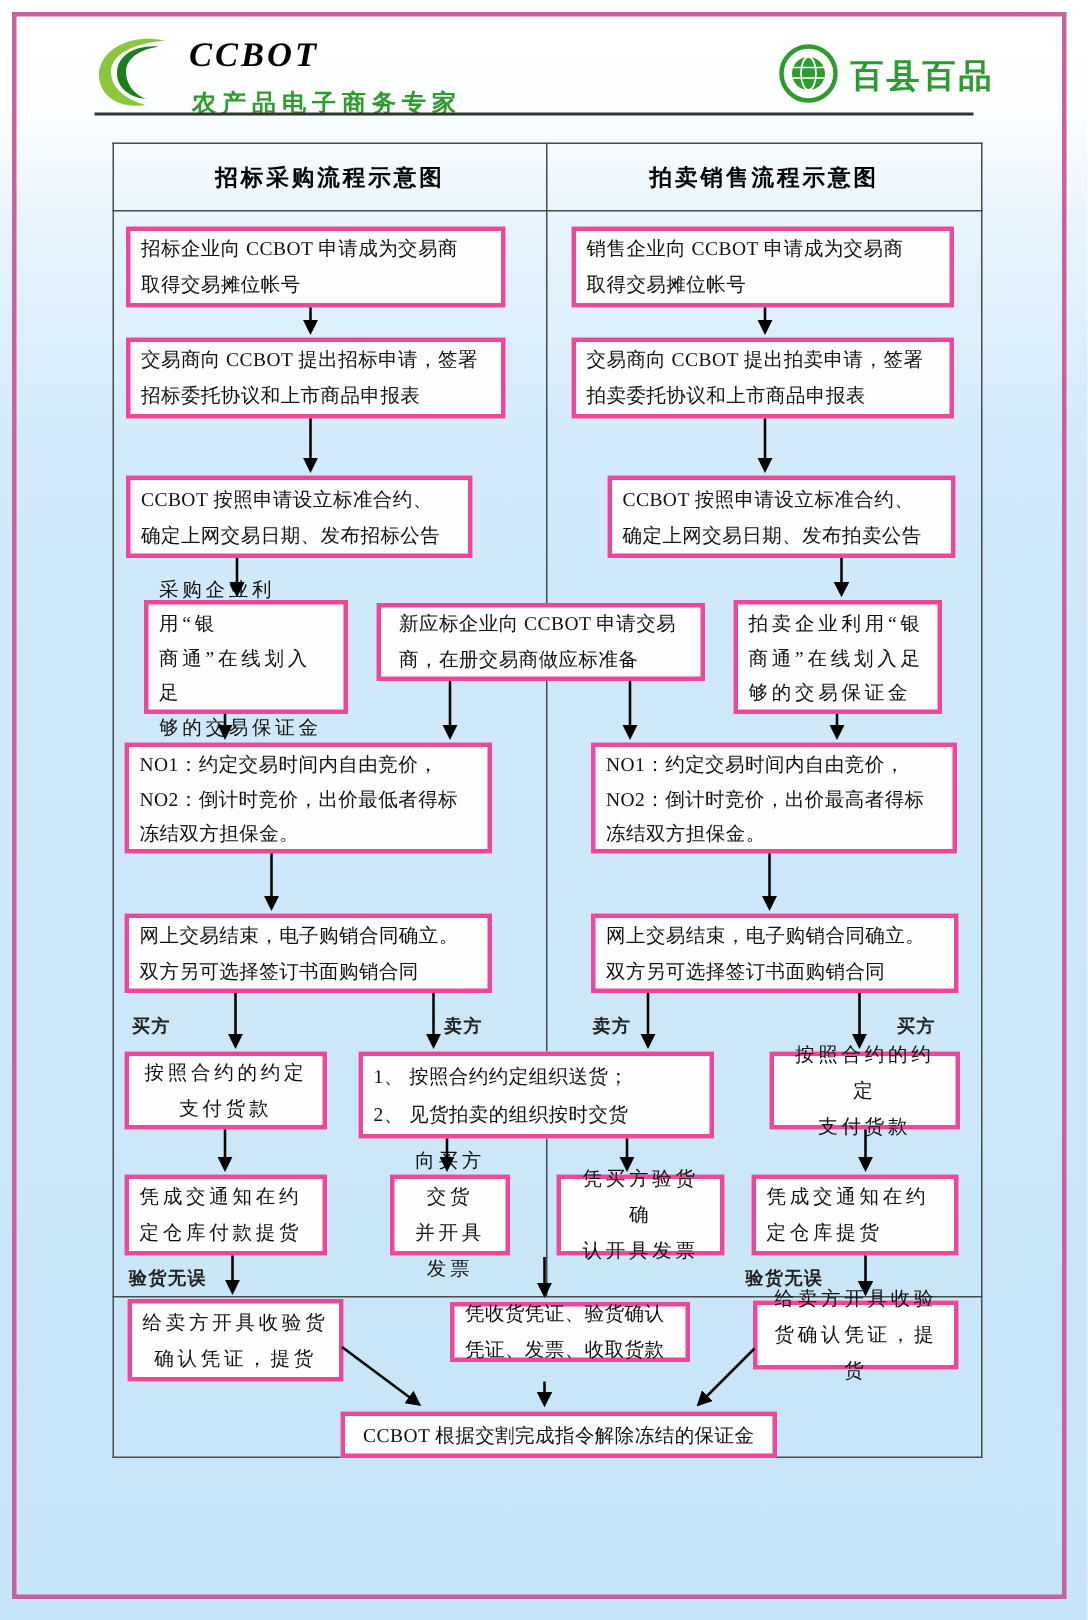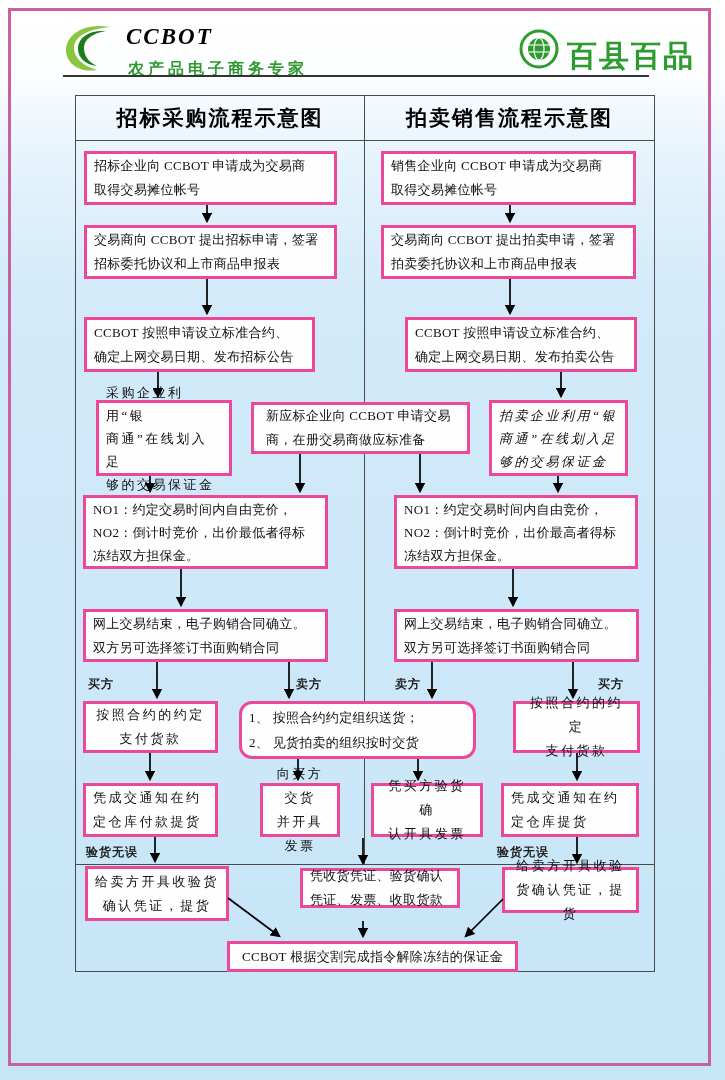--- a/index.html
+++ b/index.html
@@ -7,26 +7,26 @@
     width:725px;height:1080px;position:relative;overflow:hidden;
     background:linear-gradient(180deg,#ffffff 0px,#fdfeff 70px,#e7f4fc 150px,#d2eafa 300px,#c6e5f7 1080px);
     font-family:"Liberation Serif","DejaVu Serif",serif;
   }
   .pink-frame{position:absolute;left:8px;top:8px;width:703px;height:1058px;border:3px solid #c7619f;box-sizing:border-box;}
   
   .brand-mark{position:absolute;left:64px;top:22px;}
   .brand-name{position:absolute;left:126px;top:24px;font-size:23px;font-weight:bold;font-style:italic;color:#000000;letter-spacing:2px;}
   .brand-tagline{position:absolute;left:128px;top:59px;font-size:16px;font-weight:bold;color:#2e9b2e;letter-spacing:4px;white-space:nowrap;}
   .badge-mark{position:absolute;left:519px;top:29px;}
-  .badge-label{position:absolute;left:567px;top:36px;font-size:30px;font-weight:bold;color:#2e9b2e;letter-spacing:2px;font-family:"Liberation Sans","DejaVu Sans",sans-serif;}
+  .badge-label{position:absolute;left:567px;top:36px;font-size:22px;font-weight:bold;color:#2e9b2e;letter-spacing:2px;font-family:"Liberation Sans","DejaVu Sans",sans-serif;}
   .header-rule{position:absolute;left:63px;top:75px;width:586px;height:2px;background:#333;}
   
   .fline{position:absolute;background:#4a4a4a;}
   .ftitle{position:absolute;top:96px;height:44px;display:flex;align-items:center;justify-content:center;
-    font-weight:bold;font-size:21px;letter-spacing:2px;color:#000;}
+    font-weight:bold;font-size:15px;letter-spacing:2px;color:#000;}
   .fbox{position:absolute;border:3px solid #ec4899;background:#fefefe;box-sizing:border-box;
     display:flex;align-items:center;padding:0 7px;font-size:13px;line-height:24px;
     white-space:pre-line;color:#101010;letter-spacing:0.3px;}
   .center{justify-content:center;text-align:center;}
   .sp{letter-spacing:2.5px;}
   .flabel{position:absolute;font-weight:bold;font-size:12px;color:#222;letter-spacing:1px;}
   .arrows{position:absolute;left:0;top:0;pointer-events:none;}
 </style>
 </head>
 <body>
@@ -74,36 +74,36 @@
 商通”在线划入足
 够的交易保证金</div>
 <div class="fbox" style="left:251px;top:402px;width:219px;height:52px;padding-left:12px;">新应标企业向 CCBOT 申请交易
 商，在册交易商做应标准备</div>
 <div class="fbox" style="left:381px;top:151px;width:255px;height:54px;">销售企业向 CCBOT 申请成为交易商
 取得交易摊位帐号</div>
 <div class="fbox" style="left:381px;top:225px;width:255px;height:54px;">交易商向 CCBOT 提出拍卖申请，签署
 拍卖委托协议和上市商品申报表</div>
 <div class="fbox" style="left:405px;top:317px;width:232px;height:55px;">CCBOT 按照申请设立标准合约、
 确定上网交易日期、发布拍卖公告</div>
-<div class="fbox sp" style="left:489px;top:400px;width:139px;height:76px;line-height:23px;font-style:italic;">拍卖企业利用“银
+<div class="fbox sp" style="left:489px;top:400px;width:139px;height:76px;line-height:23px;">拍卖企业利用“银
 商通”在线划入足
 够的交易保证金</div>
 <div class="fbox" style="left:83px;top:495px;width:245px;height:74px;line-height:23px;">NO1：约定交易时间内自由竞价，
 NO2：倒计时竞价，出价最低者得标
 冻结双方担保金。</div>
 <div class="fbox" style="left:394px;top:495px;width:244px;height:74px;line-height:23px;">NO1：约定交易时间内自由竞价，
 NO2：倒计时竞价，出价最高者得标
 冻结双方担保金。</div>
 <div class="fbox" style="left:83px;top:609px;width:245px;height:53px;">网上交易结束，电子购销合同确立。
 双方另可选择签订书面购销合同</div>
 <div class="fbox" style="left:394px;top:609px;width:245px;height:53px;">网上交易结束，电子购销合同确立。
 双方另可选择签订书面购销合同</div>
 <div class="fbox center sp" style="left:83px;top:701px;width:135px;height:52px;">按照合约的约定
 支付货款</div>
-<div class="fbox" style="left:239px;top:701px;width:237px;height:58px;line-height:25px;border-radius:13px;">1、 按照合约约定组织送货；
+<div class="fbox" style="left:239px;top:701px;width:237px;height:58px;line-height:25px;">1、 按照合约约定组织送货；
 2、 见货拍卖的组织按时交货</div>
 <div class="fbox center sp" style="left:513px;top:701px;width:127px;height:52px;">按照合约的约定
 支付货款</div>
 <div class="fbox sp" style="left:83px;top:783px;width:135px;height:54px;">凭成交通知在约
 定仓库付款提货</div>
 <div class="fbox center sp" style="left:260px;top:783px;width:80px;height:54px;">向买方交货
 并开具发票</div>
 <div class="fbox center sp" style="left:371px;top:783px;width:112px;height:54px;">凭买方验货确
 认开具发票</div>
 <div class="fbox sp" style="left:501px;top:783px;width:138px;height:54px;">凭成交通知在约

